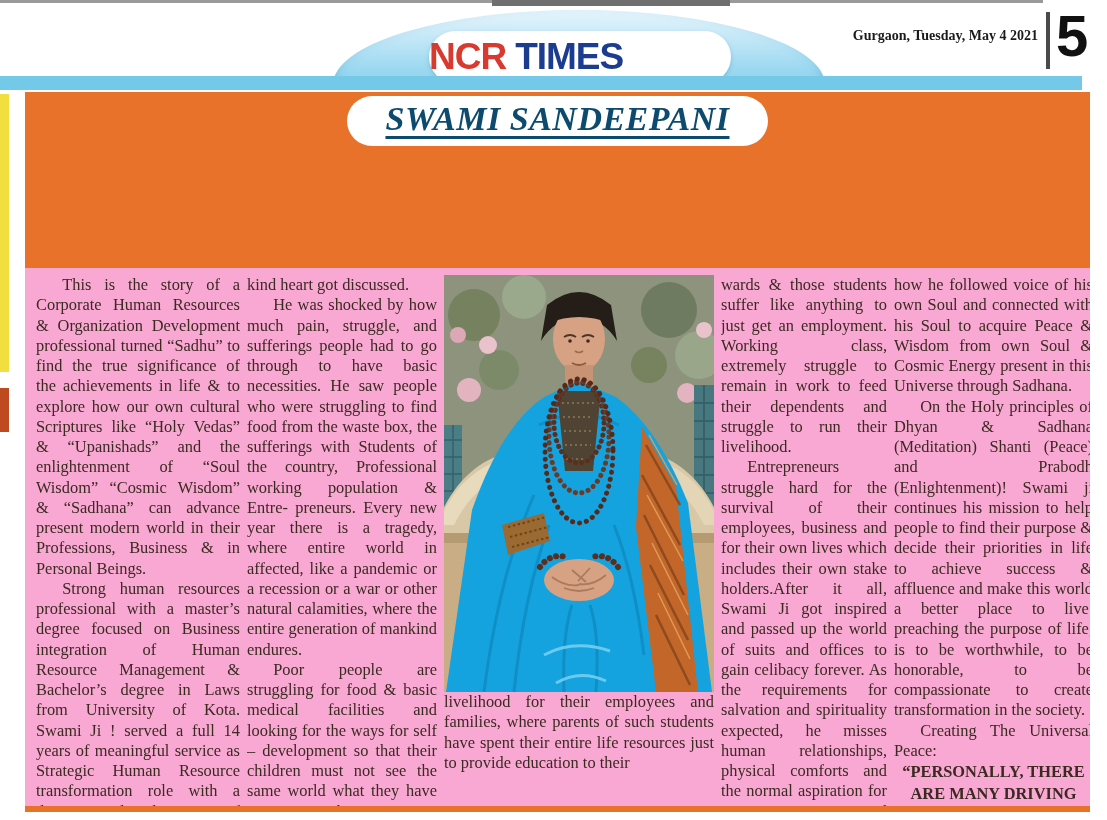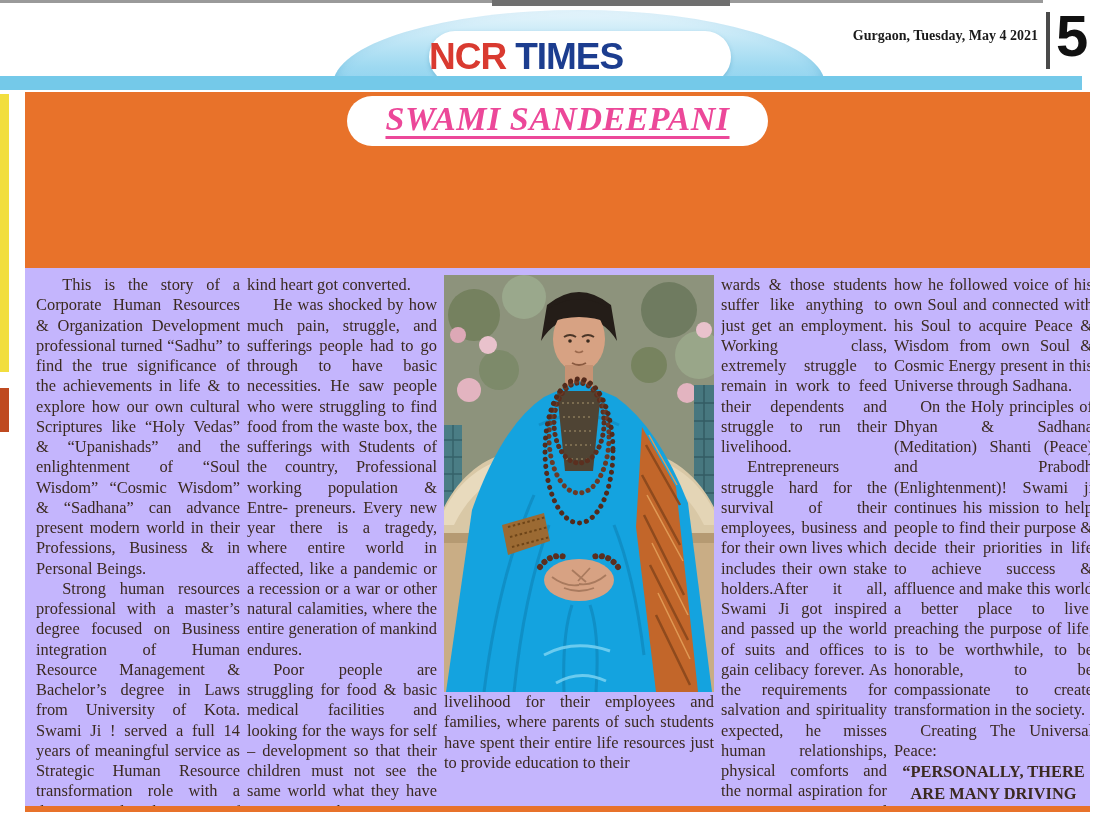--- a/index.html
+++ b/index.html
@@ -29,28 +29,28 @@
         font-weight:bold;font-size:58px;line-height:64px;color:#111;}
 
   
   .edge-yellow{position:absolute;top:94px;left:0;width:9px;height:278px;background:#f2de3e;}
   .edge-orange{position:absolute;top:388px;left:0;width:9px;height:44px;background:#bf4a20;}
 
   
   .banner{position:absolute;top:92px;left:25px;width:1065px;height:176px;background:#e8722a;text-align:center;}
   .kicker-pill{display:inline-block;margin-top:4px;padding:4px 38px 8px 38px;background:#ffffff;
         border-radius:28px;}
-  .kicker{font-style:italic;font-weight:bold;font-size:34px;color:#ec4899;
+  .kicker{font-style:italic;font-weight:bold;font-size:34px;color:#0c4a6e;
         text-decoration:underline;text-decoration-thickness:3px;text-underline-offset:6px;
         letter-spacing:0.5px;}
   .headline{color:#fff;font-size:44px;line-height:55px;margin-top:3px;font-weight:400;
         letter-spacing:-0.5px;}
 
   
-  .article{position:absolute;top:268px;left:25px;width:1065px;height:544px;background:#c4b5fd;
+  .article{position:absolute;top:268px;left:25px;width:1065px;height:544px;background:#f9a8d4;
         border-bottom:6px solid #e8722a;box-sizing:border-box;overflow:hidden;
         padding:7px 9px 0 11px;}
   .cols{display:grid;grid-template-columns:204px 190px 270px 166px 199px;column-gap:7px;height:100%;}
   .col{overflow:hidden;color:#3b2a20;font-size:16.4px;line-height:1.235;text-align:justify;}
   .col p{margin:0;}
   .col p.ind{text-indent:1.6em;}
   .photo-wrap{width:270px;height:417px;overflow:hidden;}
   .photo-wrap svg{display:block;}
   .under-photo{margin-top:2px;}
   .quote{font-weight:bold;text-align:center;line-height:1.32;margin-top:1px;}
@@ -87,21 +87,21 @@
 
   <section class="article">
     <div class="cols">
 
       <div class="col">
         <p class="ind">This is the story of a Corporate Human Resources &amp; Organization Development professional turned “Sadhu” to find the true significance of the achievements in life &amp; to explore how our own cultural Scriptures like “Holy Vedas” &amp; “Upanishads” and the enlightenment of “Soul Wisdom” “Cosmic Wisdom” &amp; “Sadhana” can advance present modern world in their Professions, Business &amp; in Personal Beings.</p>
         <p class="ind">Strong human resources professional with a master’s degree focused on Business integration of Human Resource Management &amp; Bachelor’s degree in Laws from University of Kota. Swami Ji ! served a full 14 years of meaningful service as Strategic Human Resource transformation role with a demonstrated history of working in the Manufacturing &amp; Infrastructure industries with multinational organization &amp; Indian multination when his</p>
       </div>
 
       <div class="col">
-        <p>kind heart got converted.</p>
+        <p>kind heart got discussed.</p>
         <p class="ind">He was shocked by how much pain, struggle, and sufferings people had to go through to have basic necessities. He saw people who were struggling to find food from the waste box, the sufferings with Students of the country, Professional working population &amp; Entre- preneurs. Every new year there is a tragedy, where entire world in affected, like a pandemic or a recession or a war or other natural calamities, where the entire generation of mankind endures.</p>
         <p class="ind">Poor people are struggling for food &amp; basic medical facilities and looking for the ways for self – development so that their children must not see the same world what they have seen in their poverty. Students struggle to get employment to animate their lives &amp; earn</p>
       </div>
 
       <div class="col">
         <div class="photo-wrap">
           <svg width="270" height="417" viewBox="0 0 270 417" xmlns="http://www.w3.org/2000/svg">
 
             <rect x="0" y="0" width="270" height="210" fill="#8d937c"></rect>
             <circle cx="30" cy="40" r="26" fill="#75815f"></circle>

